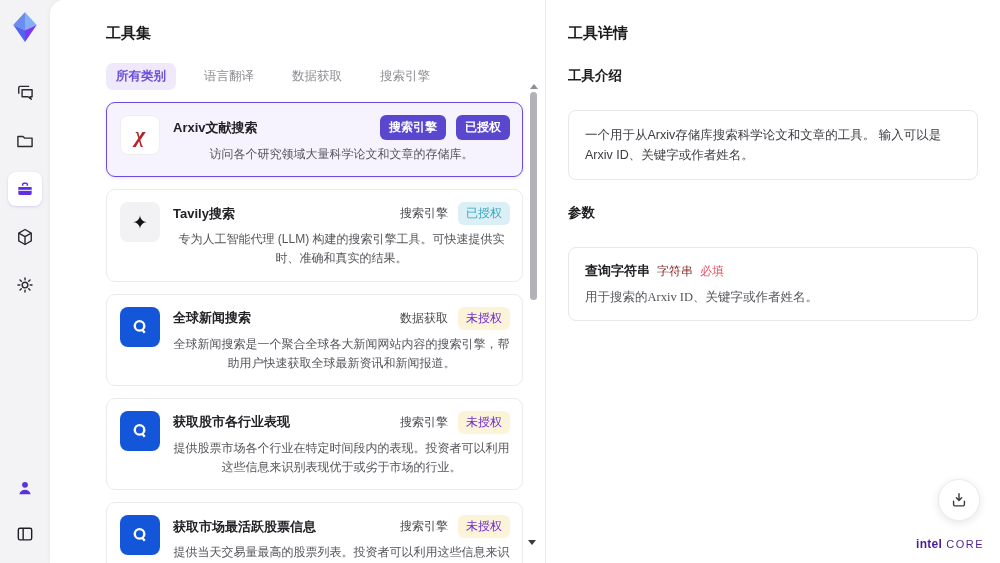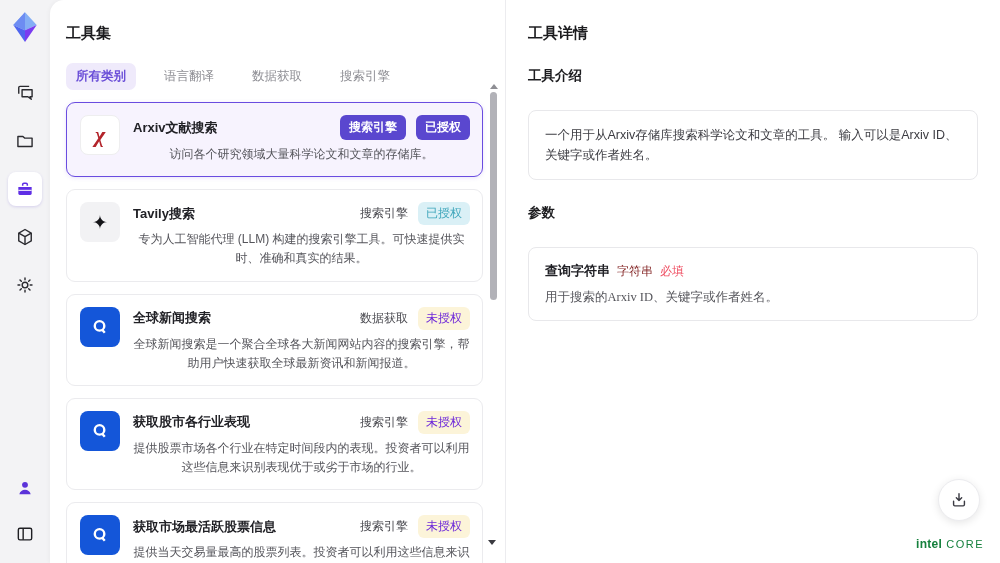--- a/index.html
+++ b/index.html
@@ -14,21 +14,21 @@
   .nav-btn { width:34px; height:34px; border:none; background:transparent; border-radius:8px; display:flex; align-items:center; justify-content:center; cursor:pointer; }
   .nav-btn svg { width:20px; height:20px; }
   .nav-btn.active { background:#ffffff; box-shadow:0 1px 3px rgba(80,50,200,.18); }
   .sidebar-spacer { flex:1; }
   .sidebar-bottom { display:flex; flex-direction:column; align-items:center; gap:12px; }
 
   
   .main { flex:1; height:100%; background:#ffffff; border-top-left-radius:14px; box-shadow:-1px 0 4px rgba(0,0,0,.04); display:flex; overflow:hidden; }
 
   
-  .list-pane { width:455px; flex:none; padding:24px 22px 0 16px; position:relative; overflow:hidden; }
+  .list-pane { width:455px; flex:none; padding:24px 22px 0 16px; position:relative; overflow:hidden;margin-left:40px; }
   .page-title { font-size:15px; font-weight:bold; margin-bottom:20px; }
   .tabs { display:flex; align-items:flex-start; gap:18px; margin-bottom:12px; }
   .tab { border:none; background:transparent; font-size:12.5px; color:#8d8d93; cursor:pointer; padding:5px 10px; border-radius:7px; font-family:inherit; }
   .tab.active { color:#6b4fd8; background:#efeafb; font-weight:bold; }
   .cards { display:flex; flex-direction:column; gap:12px; }
   .card { display:flex; gap:13px; padding:12px 12px 12px 13px; border:1px solid #ebebee; border-radius:9px; background:#fff; cursor:pointer; }
   .card.selected { border:1.5px solid #6a4ce0; background:#f7f3fe; box-shadow:0 1px 4px rgba(106,76,224,.15); }
   .tool-icon { width:40px; height:40px; border-radius:8px; flex:none; display:flex; align-items:center; justify-content:center; }
   .tool-icon.bg-white { background:#ffffff; border:1px solid #eeeeef; }
   .tool-icon.bg-gray  { background:#f2f2f4; }
@@ -59,21 +59,21 @@
   .info-box { margin-top:25px; border:1px solid #e8e8eb; border-radius:8px; padding:14px 16px; background:#fff; }
   .info-text { font-size:12.5px; color:#3c3c42; line-height:1.6; }
   .param-head { display:flex; align-items:baseline; gap:7px; }
   .param-name { font-size:13px; font-weight:bold; color:#212126; }
   .param-type { font-size:12px; color:#7f1d1d; }
   .param-required { font-size:12px; color:#ef4f63; }
   .param-desc { font-size:12.5px; color:#55555b; margin-top:9px;font-family:Liberation Serif, serif; }
 
   
   .fab { position:absolute; right:20px; bottom:42px; width:42px; height:42px; border-radius:50%; background:#fff; border:1px solid #ececef; box-shadow:0 2px 8px rgba(0,0,0,.10); display:flex; align-items:center; justify-content:center; cursor:pointer; }
-  .intel-brand { position:absolute; right:16px; bottom:12px; color:#15803d; font-size:12px; letter-spacing:.3px; }
+  .intel-brand { position:absolute; right:16px; bottom:12px; color:#4c1d95; font-size:12px; letter-spacing:.3px; }
   .intel-brand .intel { font-weight:bold; text-transform:lowercase; }
   .intel-brand .core { margin-left:4px; font-size:11px; letter-spacing:1.5px; }
 </style>
 </head>
 <body>
 
 <div class="app">
 
   <aside class="sidebar">
     <div class="logo">

